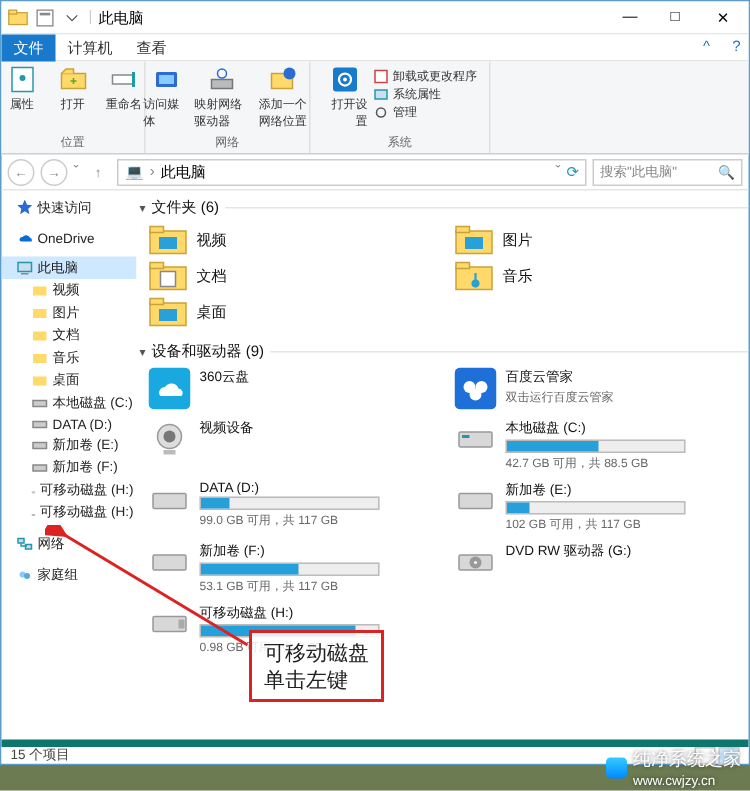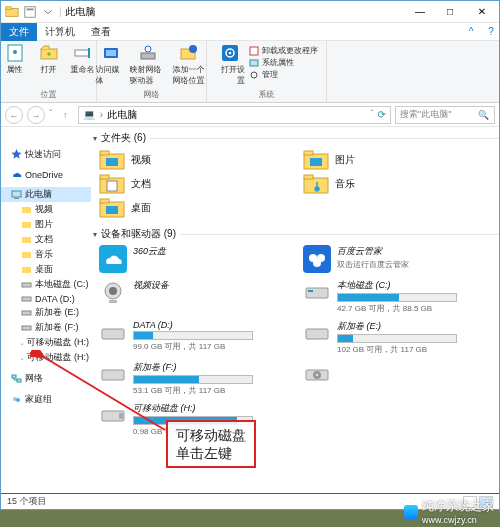--- a/index.html
+++ b/index.html
@@ -29,44 +29,44 @@
   .rbtn-list { display: flex; flex-direction: column; gap: 1px; font-size: 8px; color: #333; }
   .rbtn-list div { display: flex; align-items: center; gap: 3px; text-align: center; }
   .smico { width: 10px; height: 10px; display: inline-block; }
   
   .addrbar { height: 24px; display: flex; align-items: center; padding: 2px 4px; gap: 4px; border-bottom: 1px solid #e5e5e5; }
   .navarrow { width: 18px; height: 18px; border-radius: 50%; border: 1px solid #ccc; display: flex; align-items: center; justify-content: center; color: #888; font-size: 9px; }
   .addrbox { flex: 1; height: 18px; border: 1px solid #ccc; display: flex; align-items: center; padding: 0 4px; font-size: 10px; gap: 4px; }
   .searchbox { width: 100px; height: 18px; border: 1px solid #ccc; display: flex; align-items: center; padding: 0 4px; font-size: 9px; color: #888; gap: 4px; }
   
   .body { display: flex; height: calc(100% - 22px - 18px - 62px - 24px - 16px); }
-  .navpane { width: 90px; border-right: 0; overflow: hidden; padding: 4px 0; margin-top: 16px; }
+  .navpane { width: 90px; border-right: 0; overflow: hidden; padding: 4px 0; }
   .navitem { display: flex; align-items: center; gap: 3px; padding: 1px 2px 1px 10px; font-size: 9px; color: #222; white-space: nowrap; }
   .navitem.sub { padding-left: 20px; }
   .navitem .nico { width: 11px; height: 11px; display: inline-block; }
   .navitem.sel { background: #cde8ff; }
   .navspacer { height: 6px; }
   .main { flex: 1; overflow: hidden; padding: 2px 0 2px 2px; }
   .group-header { display: flex; align-items: center; gap: 4px; font-size: 10px; color: #111; padding: 2px 0; }
   .group-header .chev { color: #555; font-size: 8px; }
   .group-header .line { flex: 1; height: 1px; background: #e5e5e5; }
   .folder-grid { display: grid; grid-template-columns: 1fr 1fr; gap: 2px 8px; padding: 2px 0 6px 6px; }
   .folder { display: flex; align-items: center; gap: 6px; }
   .fico { width: 26px; height: 22px; }
   .fname { font-size: 10px; color: #111; }
   .dev-grid { display: grid; grid-template-columns: 1fr 1fr; gap: 6px 8px; padding: 2px 0 0 6px; }
   .dev { display: flex; gap: 6px; align-items: flex-start; }
   .dico { width: 28px; height: 28px; flex: none; }
   .dinfo { display: flex; flex-direction: column; gap: 1px; width: 130px; }
-  .dname { font-size: 9px; color: #111; font-style: italic; }
+  .dname { font-size: 9px; color: #111; }
   .dsub { font-size: 8px; color: #666; }
   .bar { width: 120px; height: 9px; border: 1px solid #bbb; background: #eee; position: relative; }
   .bar .fill { position: absolute; top: 0; left: 0; bottom: 0; background: #26a0da; }
   
-  .statusbar { position: absolute; bottom: 0; left: 0; right: 0; height: 16px; border-top: 1px solid #0f766e; display: flex; align-items: center; padding: 0 6px; font-size: 9px; color: #444; background: #fff; }
+  .statusbar { position: absolute; bottom: 0; left: 0; right: 0; height: 16px; border-top: 5px solid #0f766e; display: flex; align-items: center; padding: 0 6px; font-size: 9px; color: #444; background: #fff; }
   .statusbar .spacer { flex: 1; }
   .view-toggle { width: 14px; height: 12px; border: 1px solid #ccc; margin-left: 2px; }
   
   .arrow-svg { position: absolute; top: 350px; left: 30px; width: 140px; height: 90px; pointer-events: none; }
   .callout { position: absolute; top: 420px; left: 166px; border: 2px solid #d22; padding: 4px 8px; background: rgba(255,255,255,0.85); font-size: 14px; color: #222; line-height: 1.3; }
   
   .watermark { position: absolute; bottom: 2px; right: 6px; font-size: 12px; color: #fff; display: flex; align-items: center; gap: 4px; text-shadow: 0 0 3px rgba(0,0,0,.6); }
   .watermark .logo { width: 14px; height: 14px; background: linear-gradient(#3cf,#08f); border-radius: 3px; }
   
   .desktop { position: absolute; inset: 0; background: linear-gradient(#9cb07f, #6b7a50); }
@@ -458,20 +458,23 @@
               </div>
               <span class="dsub">53.1 GB 可用，共 117 GB</span>
             </div>
         </div>
         <div class="dev">
           <span class="dico"><svg viewBox="0 0 28 28">
                 <rect x="3" y="9" width="22" height="10" rx="1" fill="#d8d8d8" stroke="#999"></rect>
                 <circle cx="14" cy="14" r="4" fill="#999"></circle>
                 <circle cx="14" cy="14" r="1" fill="#fff"></circle>
               </svg></span>
+          <div class="dinfo">
+              <span class="dname">DVD RW 驱动器 (G:)</span>
+            </div>
         </div>
         <div class="dev">
           <span class="dico"><svg viewBox="0 0 28 28">
                 <rect x="3" y="9" width="22" height="10" rx="1" fill="#d8d8d8" stroke="#999"></rect>
                 <rect x="20" y="11" width="4" height="6" fill="#aaa"></rect>
               </svg></span>
           <div class="dinfo">
               <span class="dname">可移动磁盘 (H:)</span>
               <div class="bar">
                 <div class="fill" style="width:87%"></div>

